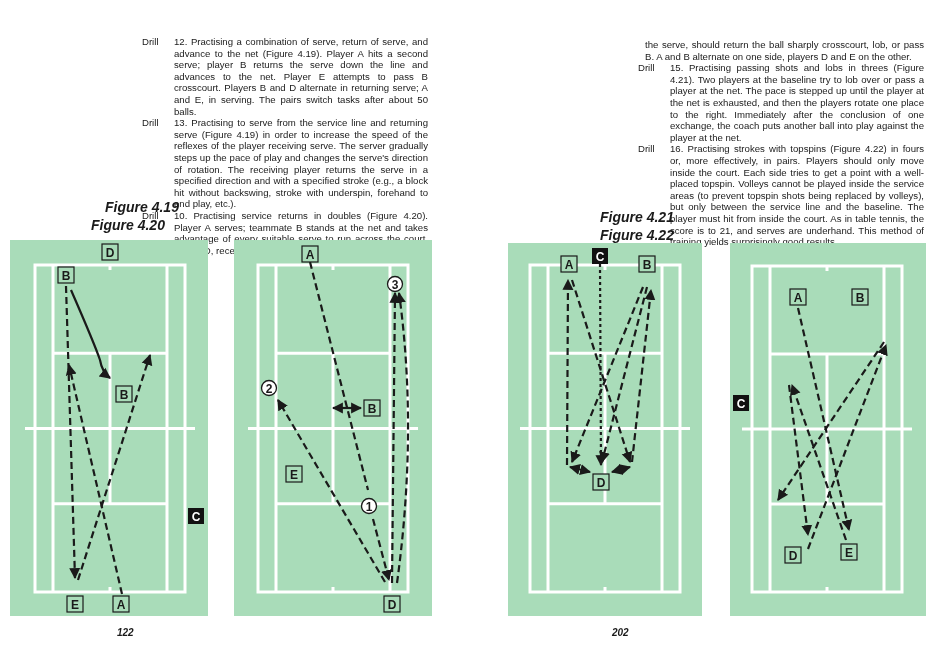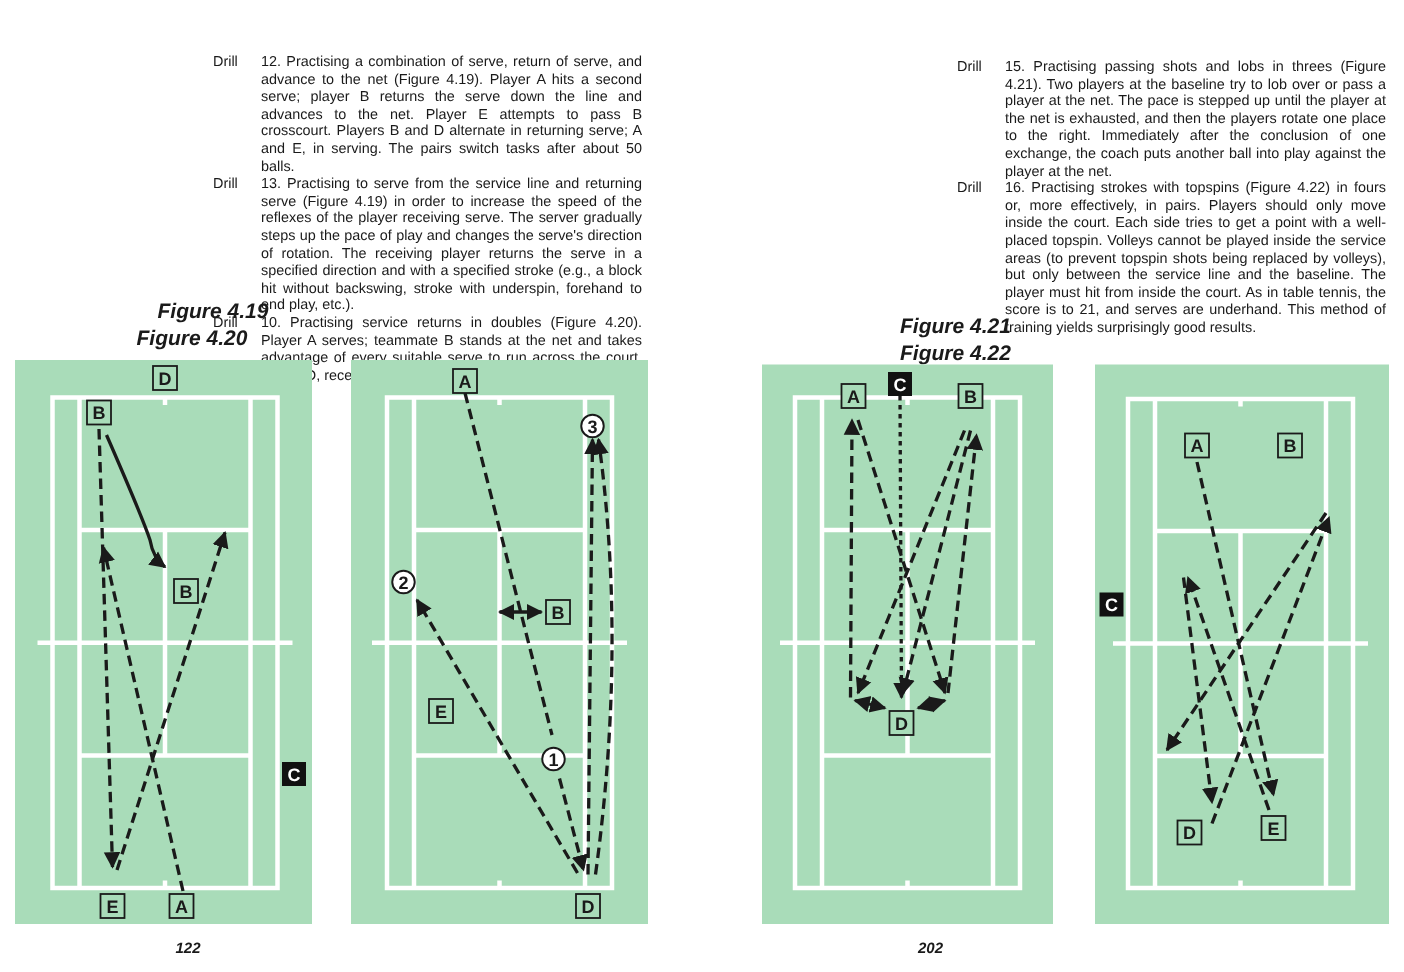--- a/index.html
+++ b/index.html
@@ -26,20 +26,21 @@
   </div>
   <div class="drill">
     <span class="dlabel">Drill</span>
     <span>10. Practising service returns in doubles (Figure 4.20). Player A serves; teammate B stands at the net and takes advantage of every suitable serve to run across the court. Player D, receiving</span>
   </div>
 </div>
 <div class="figcap" style="left:62px; top:199px;">Figure 4.19</div>
 <div class="figcap" style="left:48px; top:217px;">Figure 4.20</div>
 
 <div class="textblock" style="left:613px; top:39px; width:311px;">
+  <div class="cont">the serve, should return the ball sharply crosscourt, lob, or pass B. A and B alternate on one side, players D and E on the other.</div>
   <div class="drill">
     <span class="dlabel">Drill</span>
     <span>15. Practising passing shots and lobs in threes (Figure 4.21). Two players at the baseline try to lob over or pass a player at the net. The pace is stepped up until the player at the net is exhausted, and then the players rotate one place to the right. Immediately after the conclusion of one exchange, the coach puts another ball into play against the player at the net.</span>
   </div>
   <div class="drill">
     <span class="dlabel">Drill</span>
     <span>16. Practising strokes with topspins (Figure 4.22) in fours or, more effectively, in pairs. Players should only move inside the court. Each side tries to get a point with a well-placed topspin. Volleys cannot be played inside the service areas (to prevent topspin shots being replaced by volleys), but only between the service line and the baseline. The player must hit from inside the court. As in table tennis, the score is to 21, and serves are underhand. This method of training yields surprisingly good results.</span>
   </div>
 </div>
 <div class="figcap" style="left:557px; top:209px;">Figure 4.21</div>

